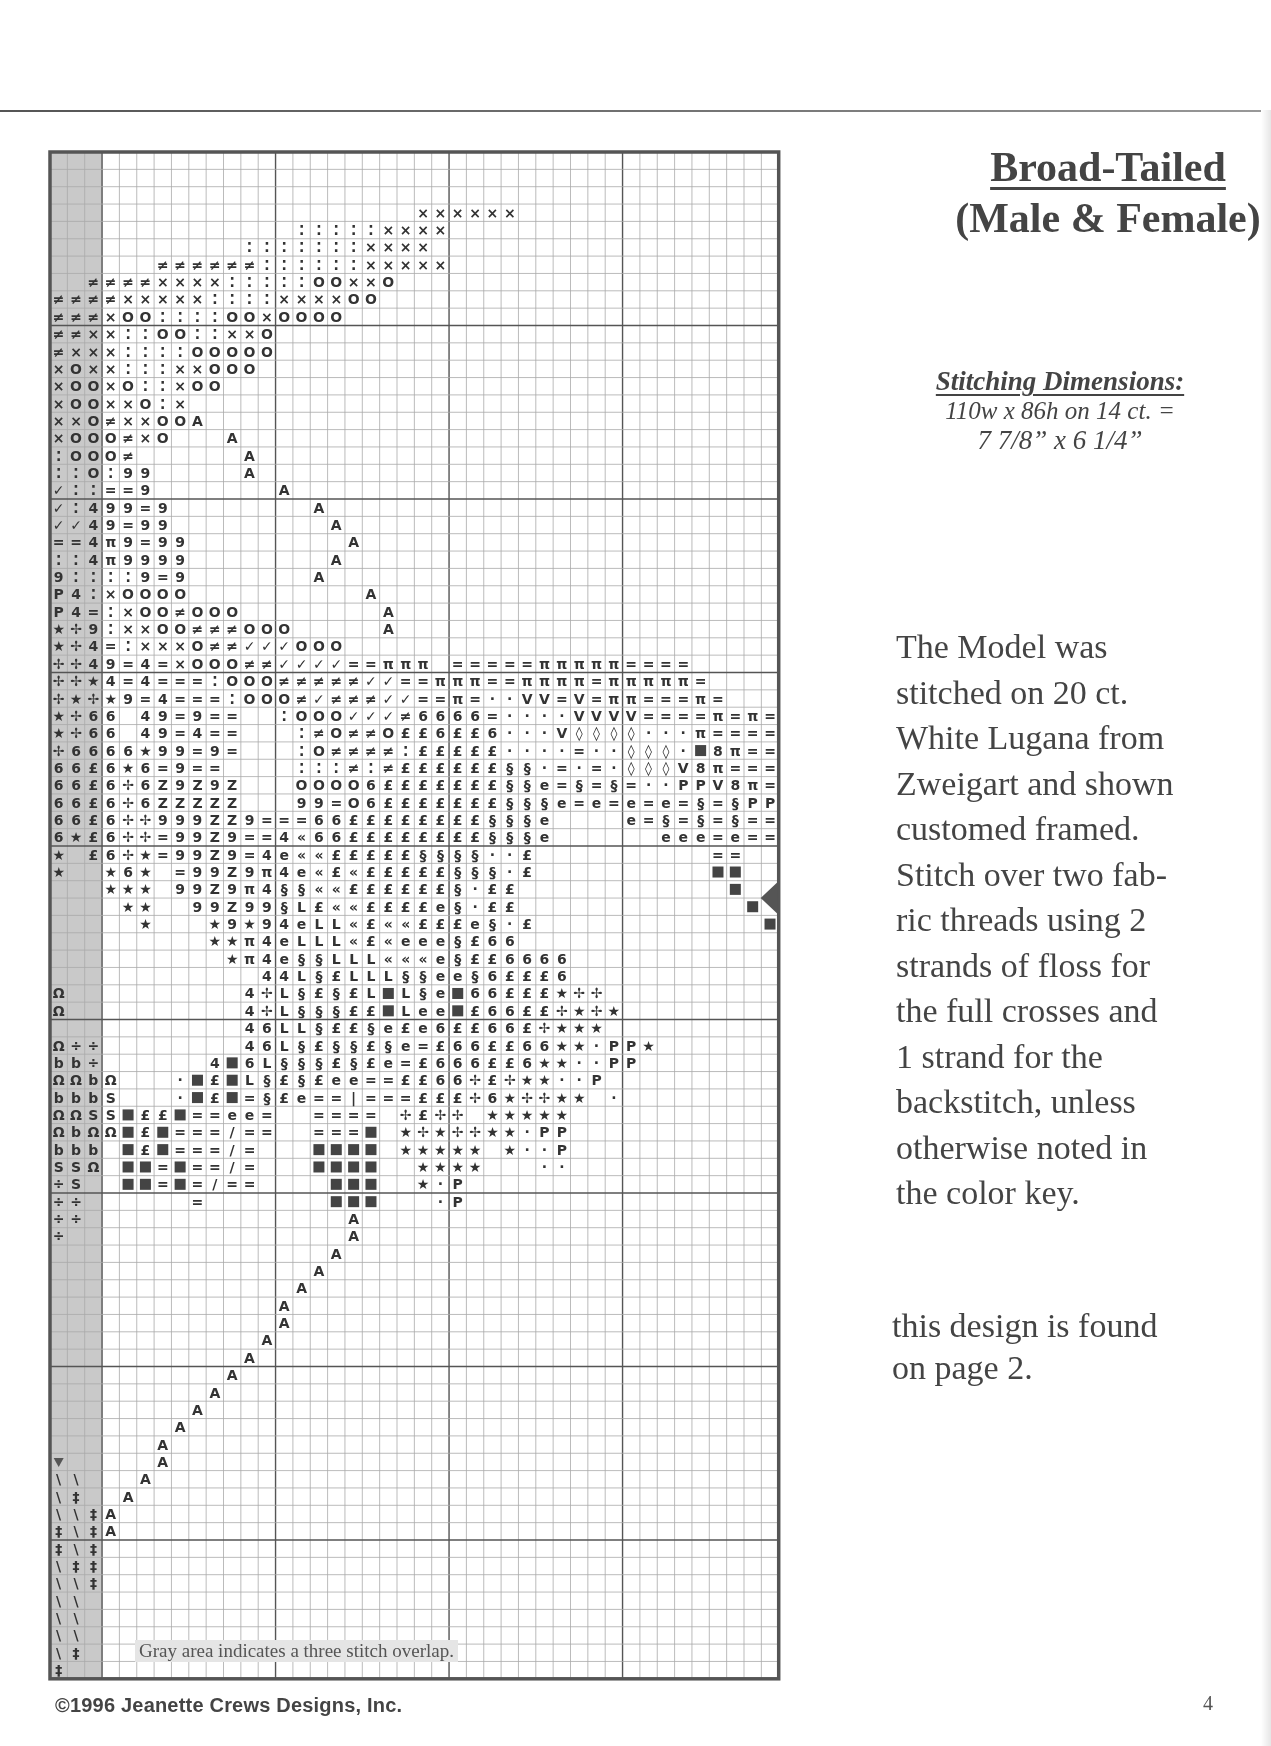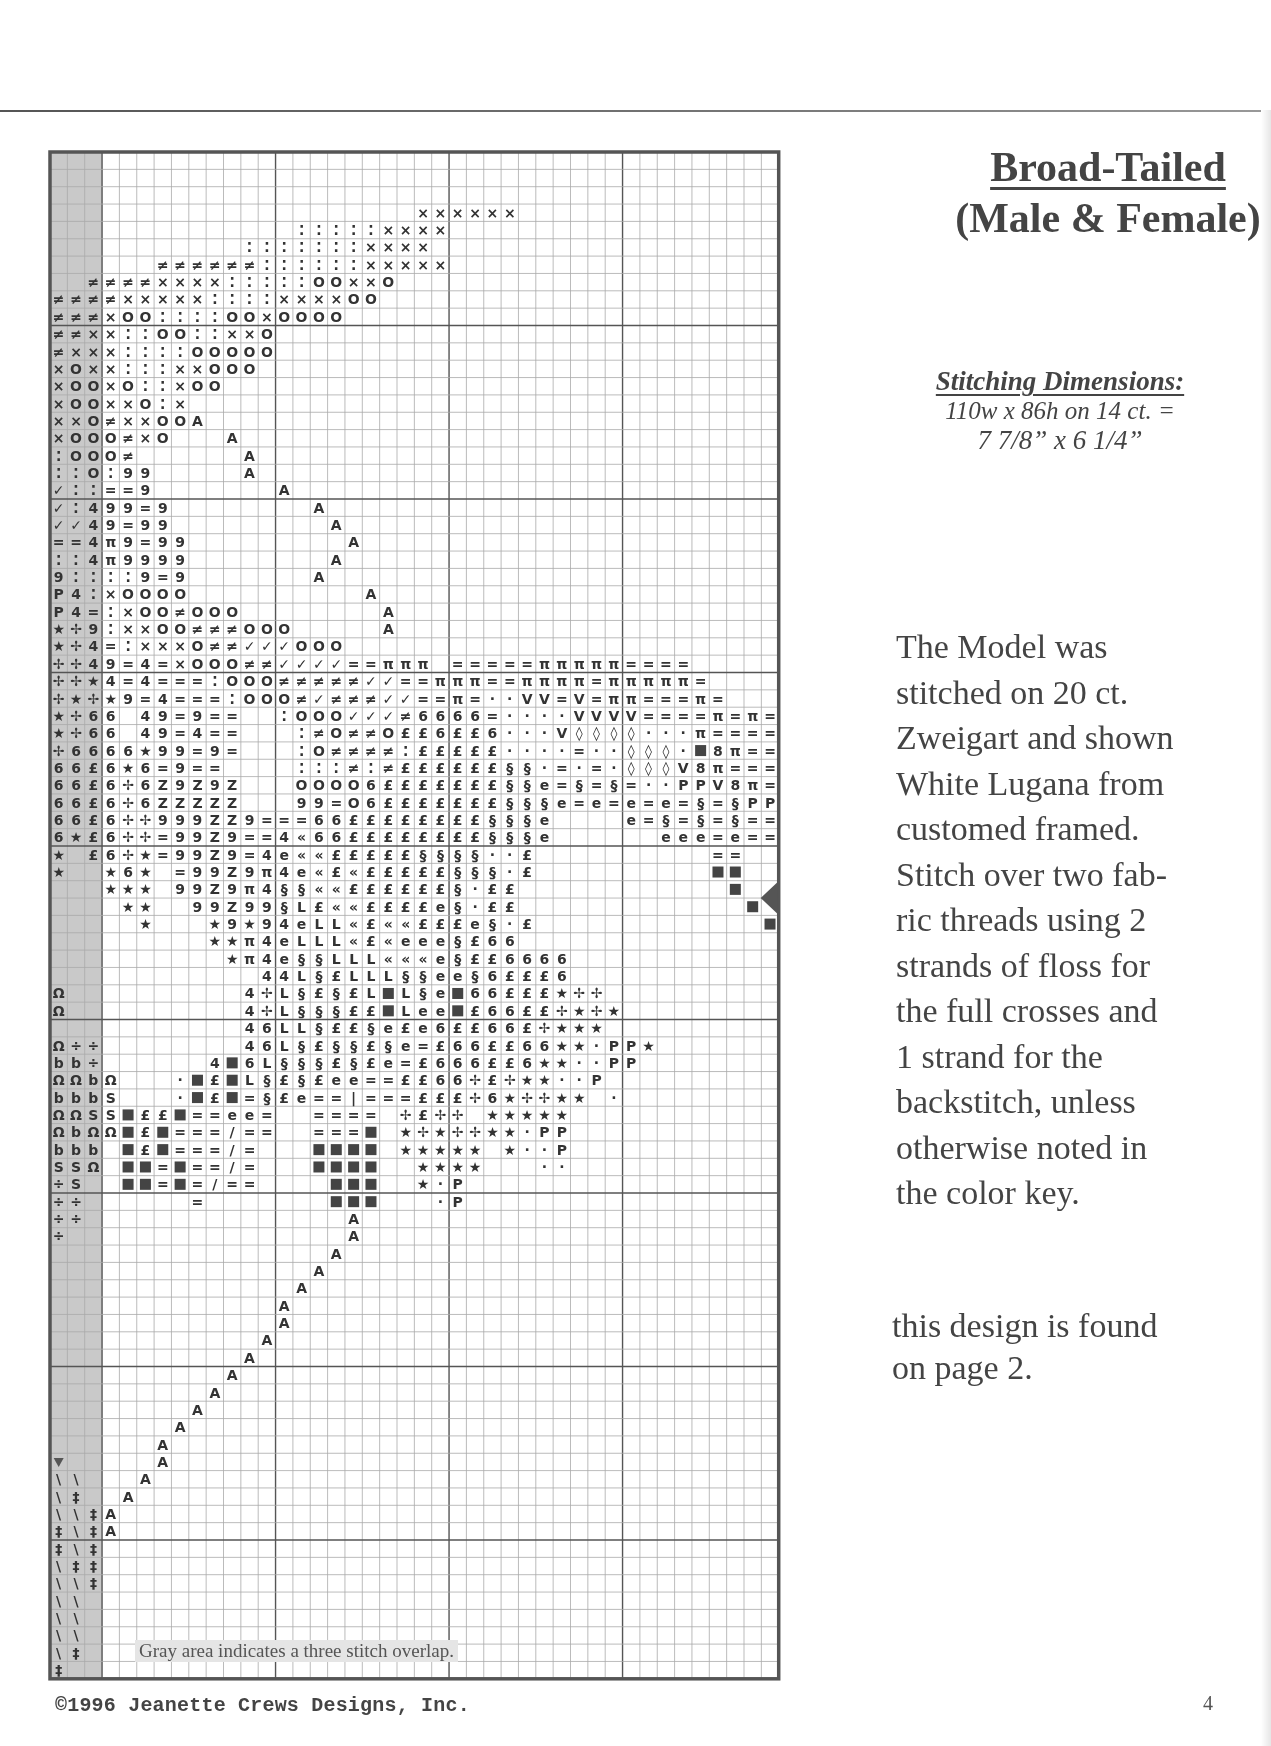--- a/index.html
+++ b/index.html
@@ -21,21 +21,21 @@
   .dims .s1 { font-size:25px; line-height:26px; }
   .dims .s2 { font-size:27px; line-height:32px; }
   .body-text { position:absolute; left:892px; top:622px; width:360px;
                font-size:34px; line-height:41.5px; color:#444; }
   .body-text p { margin:4px; }
   .key-note { position:absolute; left:892px; top:1305px; width:360px;
               font-size:34px; line-height:41.5px; color:#444; }
   .overlap-caption { position:absolute; left:135px; top:1640px; background:#e5e5e5; padding:0 4px;
                      font-size:19px; color:#555; }
   .copyright { position:absolute; left:55px; top:1694px; font-size:20px; font-weight:bold;
-               color:#444; font-family:Liberation Mono, monospace; letter-spacing:0.2px; }
+               color:#444; font-family:Liberation Sans, sans-serif; letter-spacing:0.2px; }
   .page-num { position:absolute; left:1203px; top:1692px; font-size:20px; color:#555; }
 </style>
 </head>
 <body>
 
 <div class="top-rule"></div>
 <div class="right-shadow"></div>
 
 <svg id="chart" width="880" height="1700">
     <rect x="50" y="152" width="52.050000000000004" height="1526.8000000000002" fill="#c9c9c9"></rect>
@@ -1418,22 +1418,22 @@
 
 <div class="dims">
   <div class="h">Stitching Dimensions:</div>
   <div class="s1">110w x 86h on 14 ct. =</div>
   <div class="s2">7 7/8” x 6 1/4”</div>
 </div>
 
 <div class="body-text">
   <p>The Model was</p>
   <p>stitched on 20 ct.</p>
+  <p>White Lugana from</p>
   <p>Zweigart and shown</p>
-  <p>White Lugana from</p>
   <p>customed framed.</p>
   <p>Stitch over two fab-</p>
   <p>ric threads using 2</p>
   <p>strands of floss for</p>
   <p>the full crosses and</p>
   <p>1 strand for the</p>
   <p>backstitch, unless</p>
   <p>otherwise noted in</p>
   <p>the color key.</p>
 </div>

